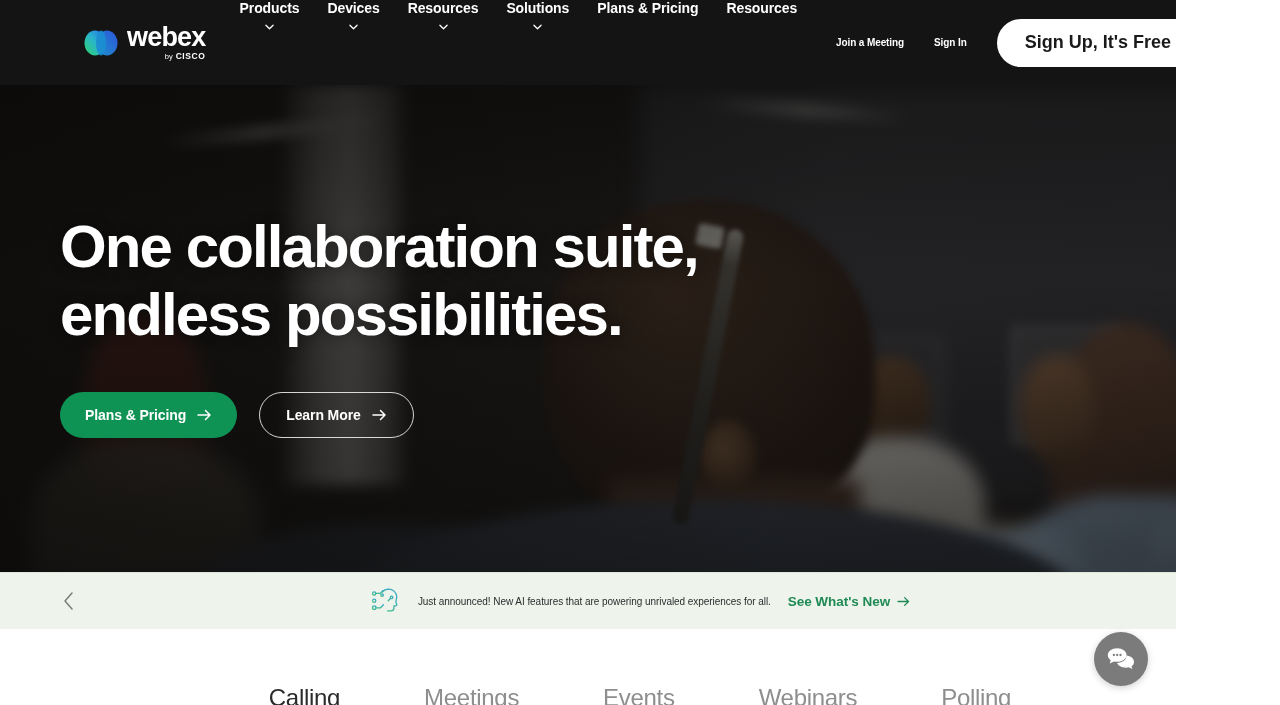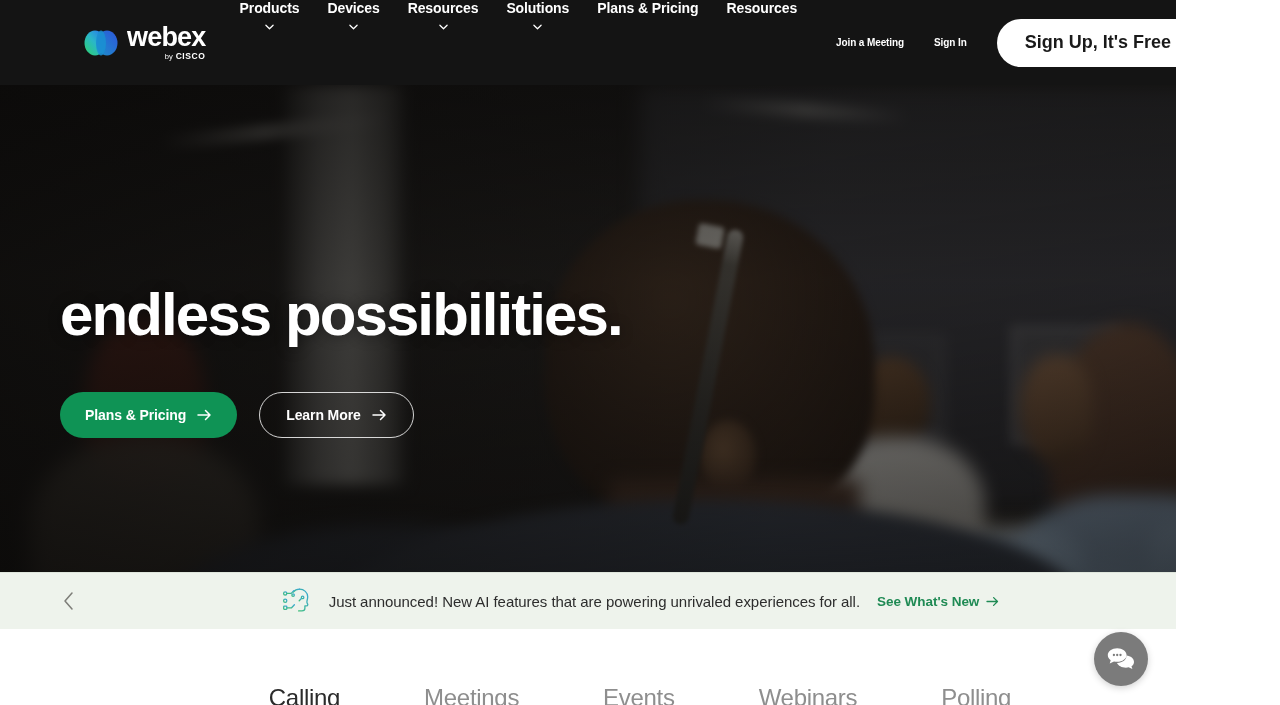--- a/index.html
+++ b/index.html
@@ -370,21 +370,21 @@
   .car-next { margin-left: auto; margin-right: 51px; }
 
   .announce-inner {
     flex: 1;
     display: flex; align-items: center; justify-content: center;
     gap: 14px;
   }
   .ai-icon { width: 34px; height: 32px; flex: none; display: block; }
   .announce-text {
     color: #2d2d2d;
-    font-size: 15px;
+    font-size: 10px;
     font-weight: 400;
     letter-spacing: -0.05px;
     white-space: nowrap;
   }
   .announce-link {
     display: inline-flex; align-items: center; gap: 7px;
     color: #1f8a54;
     font-size: 13.5px;
     font-weight: 700;
     letter-spacing: -0.05px;
@@ -531,21 +531,21 @@
       <div class="ph ph-fgNeck"></div>
       <div class="ph ph-fgShoulderL"></div>
       <div class="ph ph-fgShoulder"></div>
       <div class="ph ph-glasses"></div>
       <div class="ph ph-glassTip"></div>
     </div>
     <div class="hero-scrim"></div>
 
     <div class="hero-content">
       <h1 class="hero-title">
-        <br>
+        <span>One collaboration suite,</span><br>
         <span>endless possibilities.</span>
       </h1>
       <div class="hero-actions">
         <a class="btn btn-primary">
           <span>Plans &amp; Pricing</span>
           <svg class="arrow" viewBox="0 0 15 12">
               <path d="M1 6h12M8.5 1.5L13 6l-4.5 4.5" fill="none" stroke="#ffffff" stroke-width="1.5" stroke-linecap="round" stroke-linejoin="round"></path>
             </svg>
         </a>
         <a class="btn btn-ghost">

